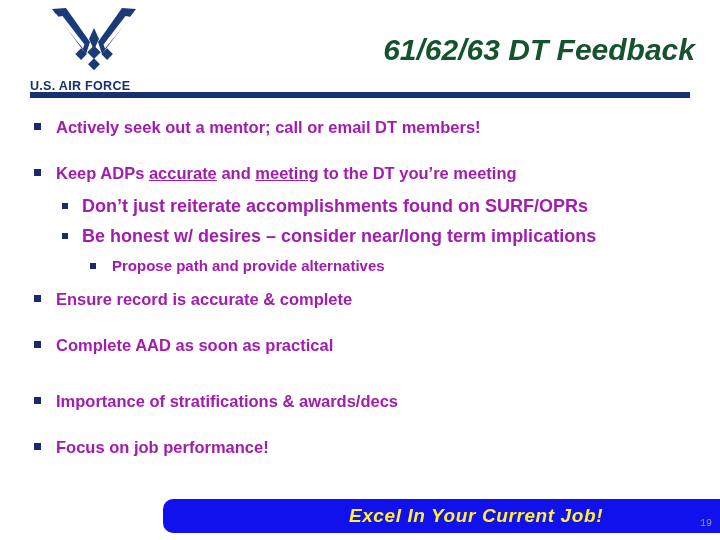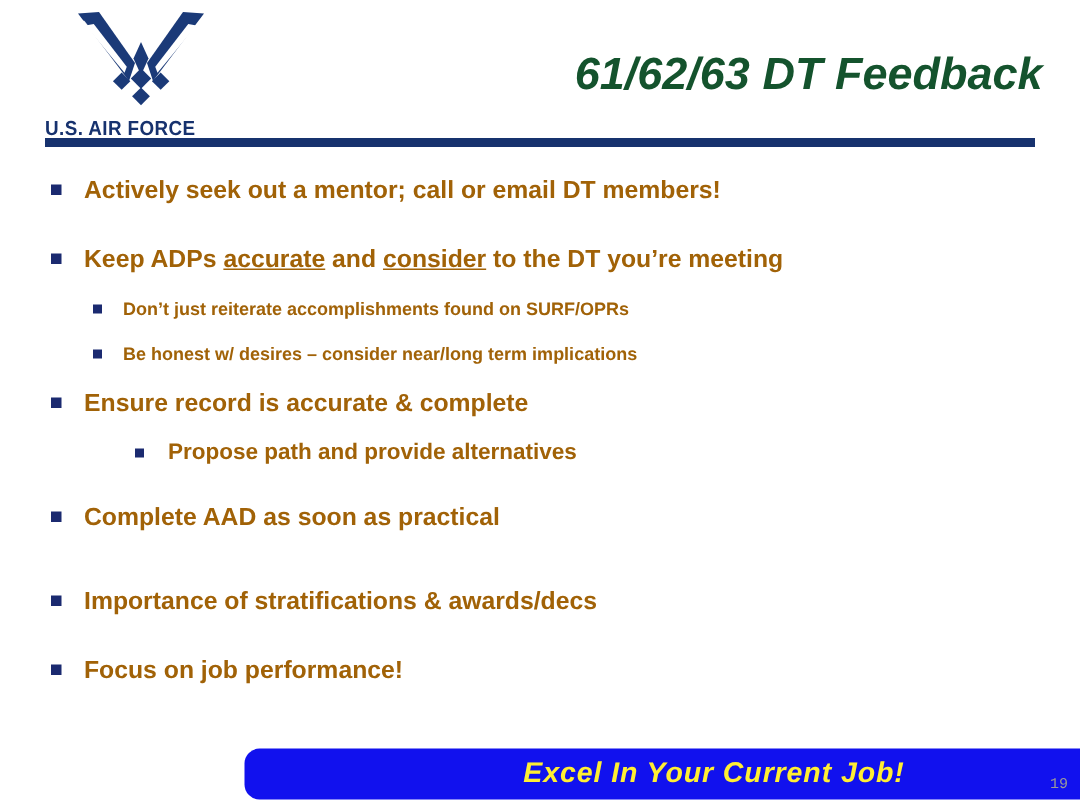--- a/index.html
+++ b/index.html
@@ -73,21 +73,21 @@
     position: absolute;
     left: 0;
     top: 109px;
     width: 720px;
   }
 
   .bullet-row {
     position: relative;
     display: flex;
     align-items: flex-start;
-    color: #a16207;
+    color: #a21caf;
     font-weight: bold;
     font-family: "Liberation Sans", sans-serif;
   }
 
   .bullet-mark {
     flex: 0 0 auto;
     display: inline-block;
     background: #1b2a70;
   }
 
@@ -106,21 +106,21 @@
   .lvl1 .bullet-mark {
     width: 7px; height: 7px;
     margin-top: 14px;
     margin-right: 15px;
   }
 
   
   .lvl2 {
     padding-left: 62px;
     height: 30px;
-    font-size: 12px;
+    font-size: 18px;
     line-height: 30px;
   }
   .lvl2 .bullet-mark {
     width: 6px; height: 6px;
     margin-top: 12px;
     margin-right: 14px;
   }
 
   
   .lvl3 {
@@ -206,37 +206,37 @@
 </div>
 
 <div id="bullet-body">
     <div class="bullet-row lvl1">
       <span class="bullet-mark" style="background: rgb(27, 42, 112);"></span>
       <span class="bullet-text"><span>Actively seek out a mentor; call or email DT members!</span></span>
     </div>
     <div class="spacer-gap"></div>
     <div class="bullet-row lvl1">
       <span class="bullet-mark" style="background: rgb(27, 42, 112);"></span>
-      <span class="bullet-text"><span>Keep ADPs </span><u class="ul">accurate</u><span> and </span><u class="ul">consider</u><span> to the DT you’re meeting</span></span>
+      <span class="bullet-text"><span>Keep ADPs </span><u class="ul">accurate</u><span> and </span><u class="ul">meeting</u><span> to the DT you’re meeting</span></span>
     </div>
     <div class="bullet-row lvl2">
       <span class="bullet-mark" style="background: rgb(27, 42, 112);"></span>
       <span class="bullet-text"><span>Don’t just reiterate accomplishments found on SURF/OPRs</span></span>
     </div>
     <div class="bullet-row lvl2">
       <span class="bullet-mark" style="background: rgb(27, 42, 112);"></span>
       <span class="bullet-text"><span>Be honest w/ desires – consider near/long term implications</span></span>
     </div>
+    <div class="bullet-row lvl3">
+      <span class="bullet-mark" style="background: rgb(27, 42, 112);"></span>
+      <span class="bullet-text"><span>Propose path and provide alternatives</span></span>
+    </div>
     <div class="bullet-row lvl1">
       <span class="bullet-mark" style="background: rgb(27, 42, 112);"></span>
       <span class="bullet-text"><span>Ensure record is accurate &amp; complete</span></span>
-    </div>
-    <div class="bullet-row lvl3">
-      <span class="bullet-mark" style="background: rgb(27, 42, 112);"></span>
-      <span class="bullet-text"><span>Propose path and provide alternatives</span></span>
     </div>
     <div class="spacer-gap"></div>
     <div class="bullet-row lvl1">
       <span class="bullet-mark" style="background: rgb(27, 42, 112);"></span>
       <span class="bullet-text"><span>Complete AAD as soon as practical</span></span>
     </div>
     <div class="spacer-gap"></div>
     <div class="spacer-gap"></div>
     <div class="bullet-row lvl1">
       <span class="bullet-mark" style="background: rgb(27, 42, 112);"></span>

